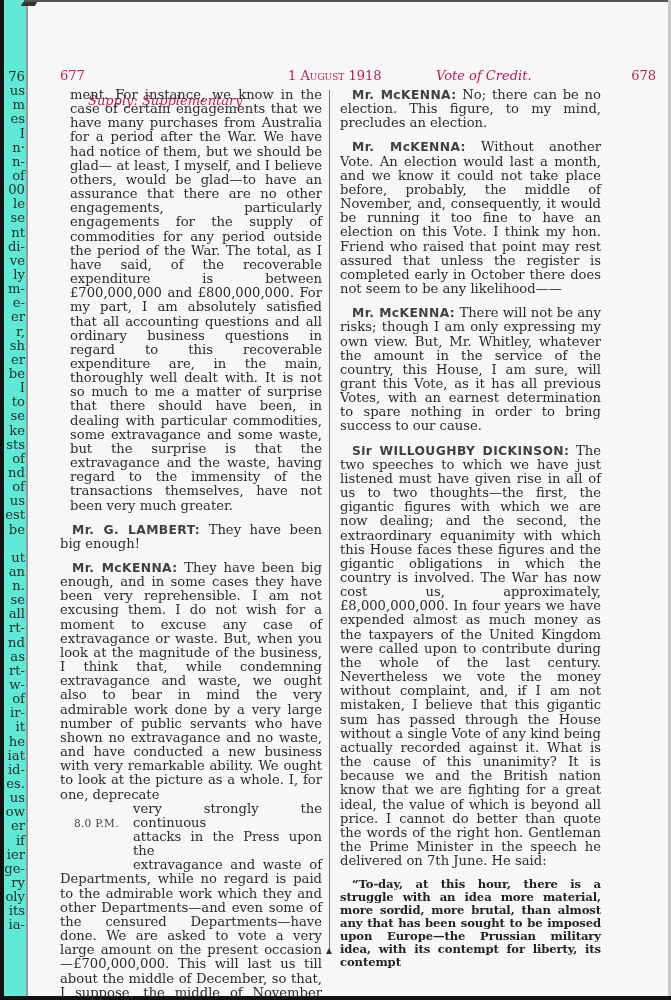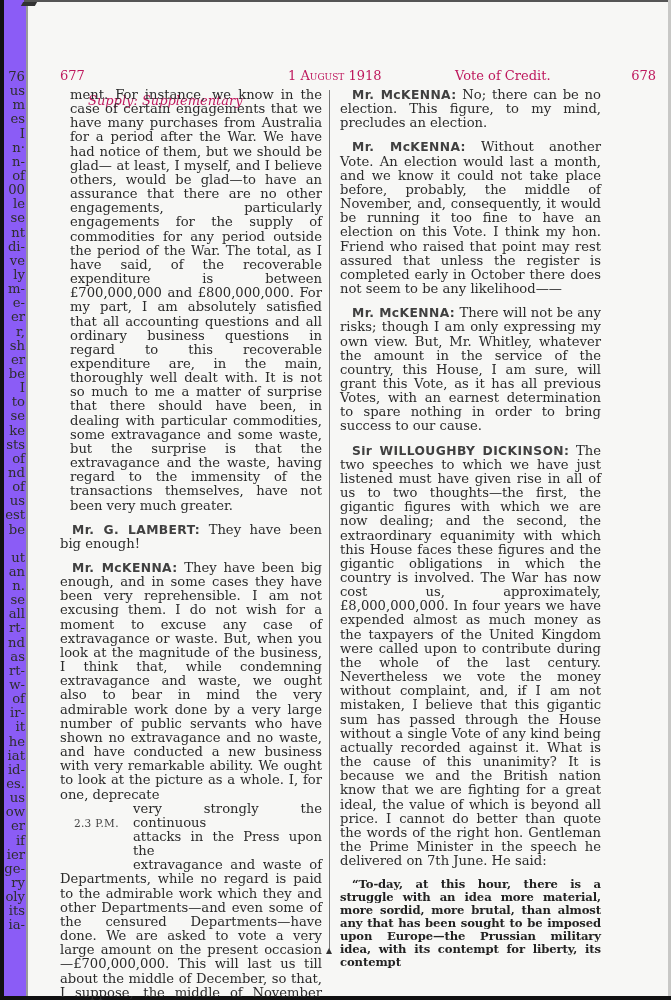--- a/index.html
+++ b/index.html
@@ -5,21 +5,21 @@
   html, body { margin: 0; padding: 0; }
   body {
     width: 671px; height: 1000px; overflow: hidden; position: relative;
     background: #f7f7f5;
     font-family: "DejaVu Serif", "Liberation Serif", serif;
     color: #2a2a2a;
   }
   
   .prev-page {
     position: absolute; left: 0; top: 0; width: 26px; height: 1000px;
-    background: #8b5cf6;
+    background: #5eead4;
   }
   .prev-page .edge {
     position: absolute; left: 0; top: 0; width: 4px; height: 1000px; background: #111;
   }
   .prev-lines {
     position: absolute; right: 1px; top: 70px;
     font-size: 13.2px; line-height: 14.15px; text-align: right;
     color: #2e2e2e; white-space: pre;
   }
   .prev-lines div { height: 14.15px; }
@@ -41,21 +41,21 @@
   }
   
   .header {
     position: absolute; top: 68px; left: 60px; width: 596px; height: 18px;
     font-size: 13px; color: #be185d;
   }
   .header span { position: absolute; top: 0; white-space: nowrap; }
   .h-pl { left: 0; }
   .h-title { left: 28px; font-style: italic; margin-top: 25px; }
   .h-date { left: 228px; font-variant: small-caps; }
-  .h-sub { left: 395px; }
+  .h-sub { left: 376px; font-style: italic; }
   .h-pr { right: 0; }
 
   .col {
     position: absolute; top: 88px;
     font-size: 13.15px; line-height: 14.15px;
     text-align: justify; hyphens: manual;
   }
   .col-left { left: 60px; width: 262px; }
   .col-right { left: 340px; width: 261px; }
   .col-divider {
@@ -116,21 +116,21 @@
     <span>They have been big enough!</span>
   </p>
 
   <div class="speech time-block" style="margin-top:10px;">
     <p>
       <span class="speaker">Mr. McKENNA:</span>
       <span>They have been big enough, and in some cases they have been very reprehensible. I am not excusing them. I do not wish for a moment to excuse any case of extravagance or waste. But, when you look at the magnitude of the business, I think that, while condemning extravagance and waste, we ought also to bear in mind the very admirable work done by a very large number of public servants who have shown no extravagance and no waste, and have conducted a new business with very remarkable ability. We ought to look at the picture as a whole. I, for one, deprecate</span>
     </p>
     <div style="position:relative;">
       <span class="indented" style="text-align:justify;text-align-last:justify;">very strongly the continuous</span>
-      <span class="time-marker">2.3 P.M.</span>
+      <span class="time-marker">8.0 P.M.</span>
       <span class="indented" style="text-align:justify;text-align-last:justify;">attacks in the Press upon the</span>
       <span class="indented" style="text-align:justify;text-align-last:justify;">extravagance and waste of</span>
     </div>
     <p>Departments, while no regard is paid to the admirable work which they and other Departments—and even some of the censured Departments—have done. We are asked to vote a very large amount on the present occasion—£700,000,000. This will last us till about the middle of December, so that, I suppose, the middle of November will be the next occasion on which we shall be asked for a Vote of Credit.</p>
   </div>
 
 </div>
 
 <div class="col-divider">
   <div class="tick"></div>

